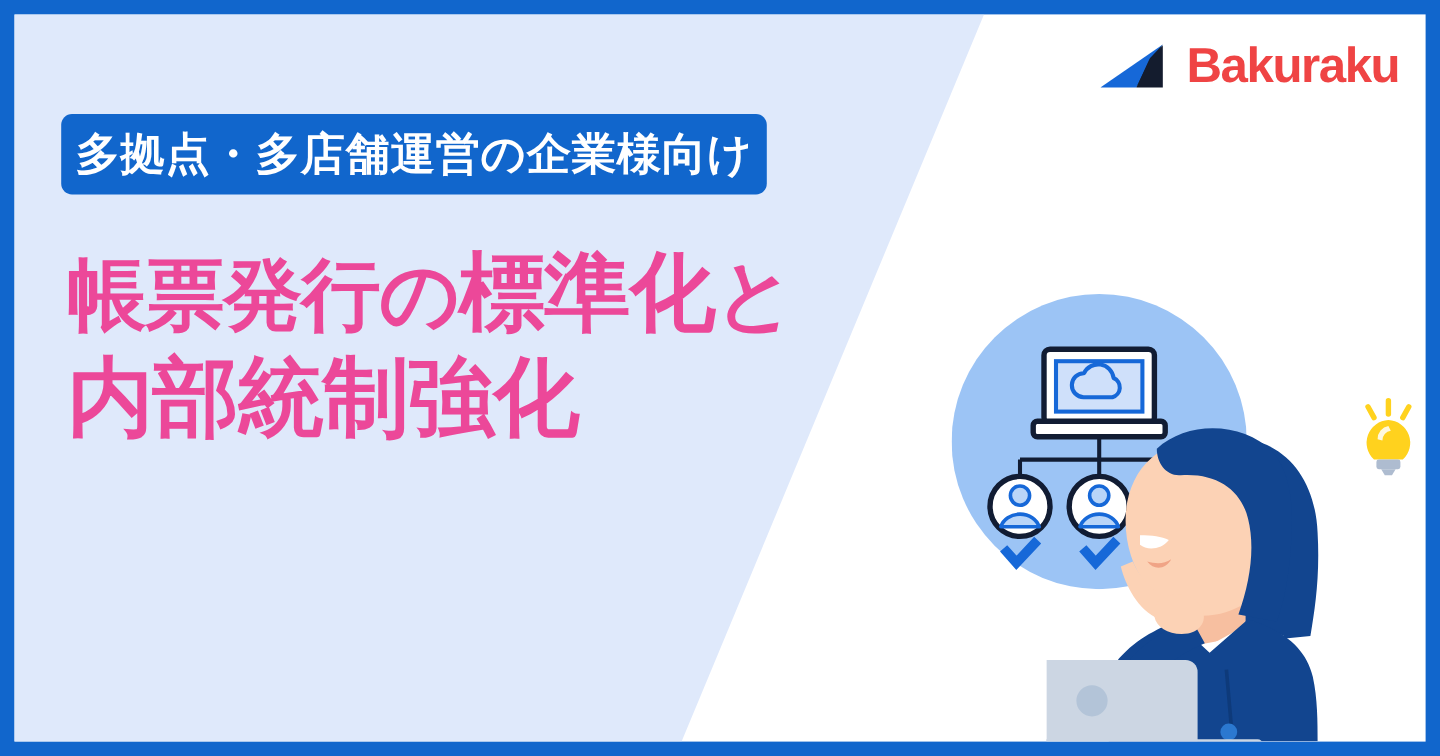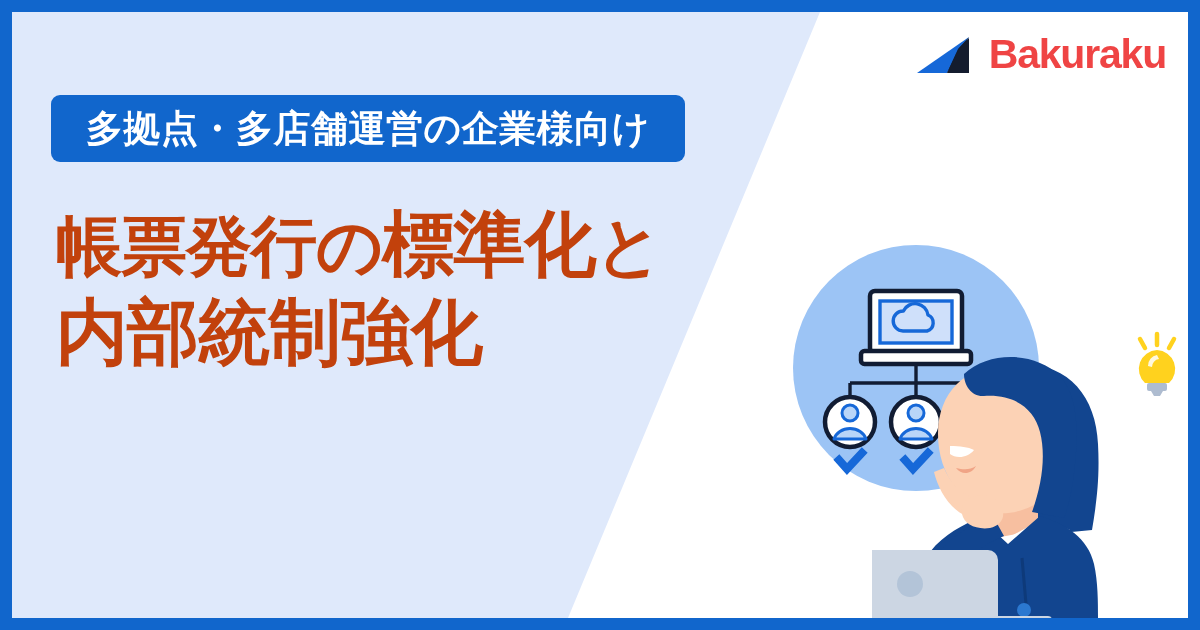--- a/index.html
+++ b/index.html
@@ -28,21 +28,21 @@
     left:0; top:0;
     width:840px; height:606px;
     background:#dfe9fb;
     clip-path: polygon(0 0, 808px 0, 556px 606px, 0 606px);
   }
   
   #badge {
     position:absolute;
     left:39px; top:83px;
     height:67px;
-    padding:0 35px;
+    padding:0 12px;
     display:flex; align-items:center;
     background:#1166cc;
     border-radius:9px;
   }
   #badge .badge-text {
     color:#ffffff;
     font-size:37px;
     font-weight:bold;
     letter-spacing:0.5px;
     white-space:nowrap;
@@ -50,21 +50,21 @@
   }
   
   #headline {
     position:absolute;
     left:44px; top:196px;
     width:760px;
   }
   .hl-line {
     display:flex;
     align-items:baseline;
-    color:#c2410c;
+    color:#ec4899;
     font-weight:bold;
     white-space:nowrap;
     line-height:1;
   }
   #hl-line-1 { margin-bottom:16px; }
   #hl-line-2 { }
   .hl-sm { font-size:66px; letter-spacing:-1px; }
   .hl-lg { font-size:72px; letter-spacing:-1px; }
   
   #logo {

